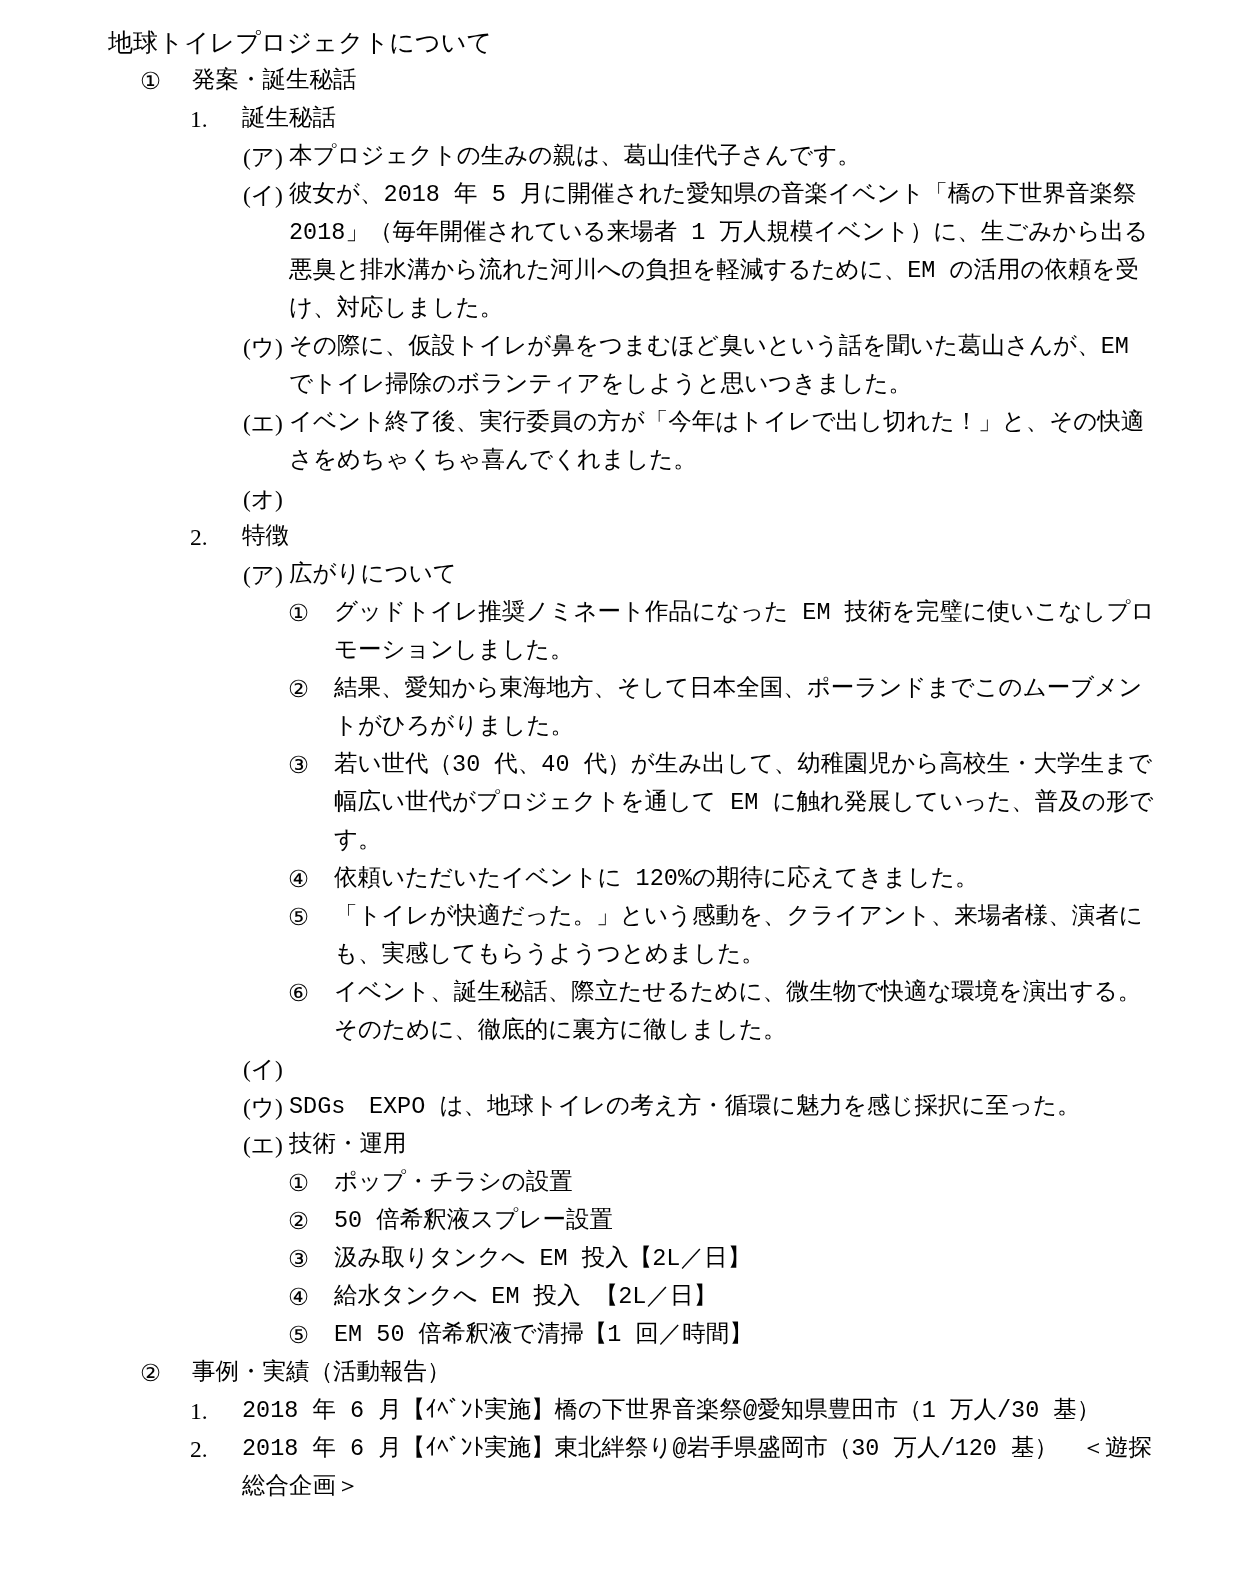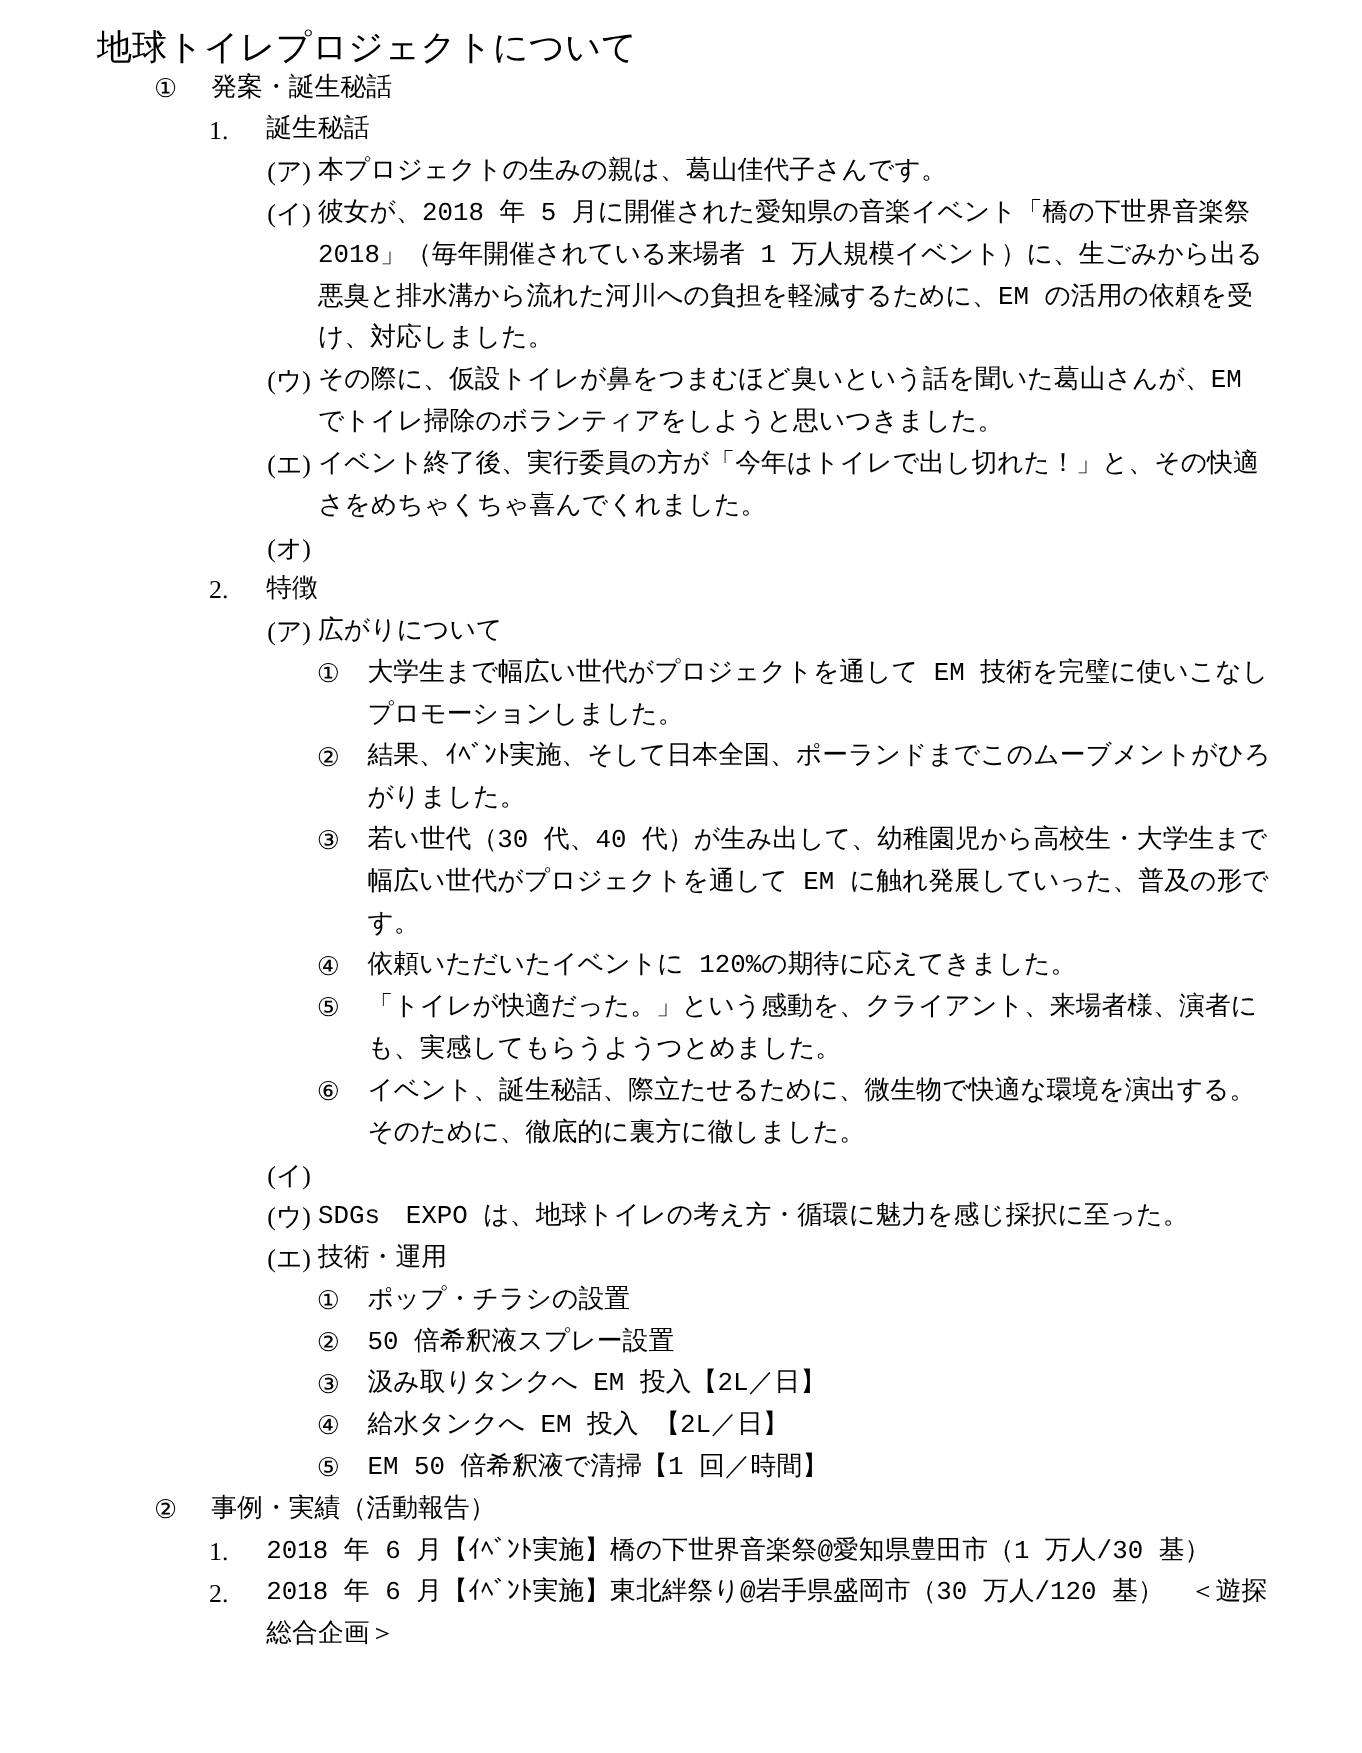--- a/index.html
+++ b/index.html
@@ -17,24 +17,25 @@
   .page {
     position: relative;
     width: 1238px;
     height: 1594px;
     padding-top: 24px;
     box-sizing: border-box;
   }
 
   
   .line {
-    font-size: 32px;
+    font-size: 25px;
     line-height: 38px;
     white-space: nowrap;
     letter-spacing: 0.1px;
+    margin-left: 20px;
   }
 
   
   .blk {
     display: flex;
     font-size: 23.5px;
     line-height: 38px;
   }
   .blk > .marker {
     flex: 0 0 auto;
@@ -107,25 +108,25 @@
     <span class="body">特徴</span>
   </div>
 
   <div class="blk lv3">
     <span class="marker">(ア)</span>
     <span class="body">広がりについて</span>
   </div>
 
   <div class="blk lv4">
     <span class="marker">①</span>
-    <span class="body">大学生まで幅広い世代がプロジェクトを通して EM 技術を完璧に使いこなしプロモーションしました。</span>
+    <span class="body">グッドトイレ推奨ノミネート作品になった EM 技術を完璧に使いこなしプロモーションしました。</span>
   </div>
   <div class="blk lv4">
     <span class="marker">②</span>
-    <span class="body">結果、ｲﾍﾞﾝﾄ実施、そして日本全国、ポーランドまでこのムーブメントがひろがりました。</span>
+    <span class="body">結果、愛知から東海地方、そして日本全国、ポーランドまでこのムーブメントがひろがりました。</span>
   </div>
   <div class="blk lv4">
     <span class="marker">③</span>
     <span class="body">若い世代（30 代、40 代）が生み出して、幼稚園児から高校生・大学生まで幅広い世代がプロジェクトを通して EM に触れ発展していった、普及の形です。</span>
   </div>
   <div class="blk lv4">
     <span class="marker">④</span>
     <span class="body">依頼いただいたイベントに 120%の期待に応えてきました。</span>
   </div>
   <div class="blk lv4">

